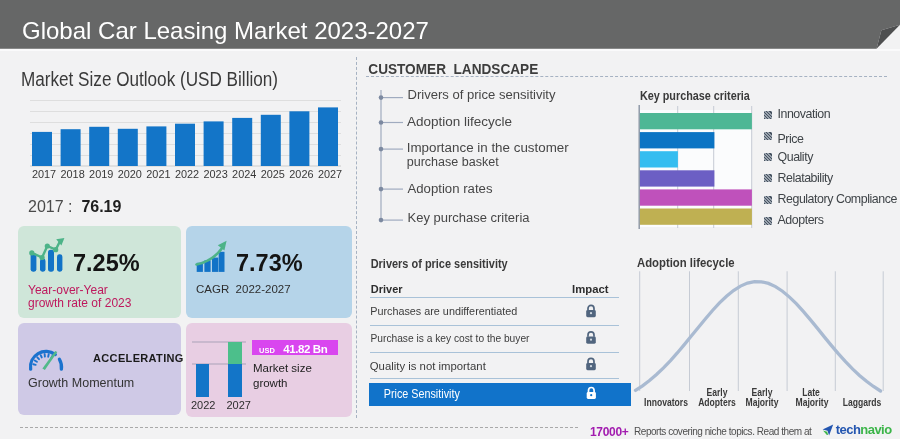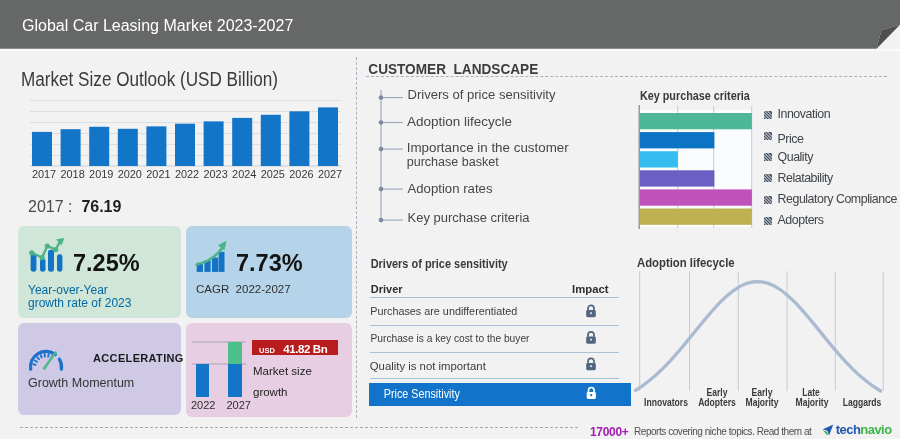--- a/index.html
+++ b/index.html
@@ -9,21 +9,21 @@
   svg{display:block;}
 </style>
 </head>
 <body>
 
 <svg class="abs" style="left:0;top:0" width="900" height="50" viewBox="0 0 900 50">
   <polygon points="0,0 900,0 900,24.7 881.4,30.2 876.5,48.8 0,48.8" fill="#666767"></polygon>
   <polygon points="881.4,30.2 900,24.7 876.5,48.8" fill="#4e4f50"></polygon>
 </svg>
 <div class="abs" style="left:0;top:48.8px;width:900px;height:2.4px;background:#fafafb;"></div>
-<div class="abs" style="left:22px;top:17px;font-size:16px;color:#fff;">Global Car Leasing Market 2023-2027</div>
+<div class="abs" style="left:22px;top:17px;font-size:24px;color:#fff;">Global Car Leasing Market 2023-2027</div>
 
 <svg class="abs" style="left:0;top:60px" width="320" height="32" viewBox="0 0 320 32">
   <text x="21" y="26" font-size="20" fill="#3a3a3a" textLength="257" lengthAdjust="spacingAndGlyphs">Market Size Outlook (USD Billion)</text>
 </svg>
 
 <svg class="abs" style="left:18px;top:96px" width="332" height="88" viewBox="0 0 332 88">
   <g stroke="#dedede" stroke-width="1">
     <line x1="12" y1="4.5" x2="323" y2="4.5"></line>
     <line x1="12" y1="15.5" x2="323" y2="15.5"></line>
     <line x1="12" y1="26.5" x2="323" y2="26.5"></line>
@@ -76,21 +76,21 @@
   <polyline points="3.8,14.9 14.1,19.5 19.3,8 27.7,11.7 32.2,2.9" fill="none" stroke="#4db388" stroke-width="2.4" stroke-linecap="round" stroke-linejoin="round"></polyline>
   <polygon points="28.2,1.2 36.4,0 33.4,7.6" fill="#4db388"></polygon>
   <g fill="#4db388">
     <circle cx="3.8" cy="14.9" r="2.6"></circle>
     <circle cx="14.1" cy="19.5" r="2.6"></circle>
     <circle cx="19.3" cy="8" r="2.6"></circle>
     <circle cx="27.7" cy="11.7" r="2.6"></circle>
   </g>
 </svg>
 <div class="abs" style="left:73px;top:250px;font-size:23.5px;font-weight:bold;color:#141414;">7.25%</div>
-<div class="abs" style="left:28px;top:283.6px;font-size:12px;line-height:13.7px;color:#0369a1;">Year-over-Year<br>growth rate of 2023</div>
+<div class="abs" style="left:28px;top:283.6px;font-size:12px;line-height:13.7px;color:#be185d;">Year-over-Year<br>growth rate of 2023</div>
 
 <svg class="abs" style="left:195px;top:240px" width="34" height="34" viewBox="0 0 34 34">
   <g fill="#1273c7">
     <rect x="1.7" y="22.8" width="6.2" height="9.1"></rect>
     <rect x="9.4" y="20.4" width="6.2" height="11.5"></rect>
     <rect x="17" y="17.6" width="6.3" height="14.3"></rect>
     <rect x="23.7" y="11.8" width="5.8" height="20.1"></rect>
   </g>
   <path d="M1.5,24.5 C11,22.5 21,17 27.5,7.5" fill="none" stroke="#4db388" stroke-width="2.6" stroke-linecap="round"></path>
   <polygon points="22.8,5.2 31.6,0.8 29.4,10.4" fill="#4db388"></polygon>
@@ -119,25 +119,25 @@
 
 <svg class="abs" style="left:190px;top:338px" width="60" height="62" viewBox="0 0 60 62">
   <line x1="2" y1="4" x2="56" y2="4" stroke="#a9a2b8" stroke-width="1"></line>
   <line x1="2" y1="26" x2="56" y2="26" stroke="#a9a2b8" stroke-width="1"></line>
   <rect x="6" y="26" width="13" height="33" fill="#1375c8"></rect>
   <rect x="38" y="4" width="14" height="22" fill="#4cbf8b"></rect>
   <rect x="38" y="26" width="14" height="33" fill="#1375c8"></rect>
 </svg>
 <div class="abs" style="left:191px;top:398.5px;font-size:11px;color:#2e2e2e;">2022</div>
 <div class="abs" style="left:226.5px;top:398.5px;font-size:11px;color:#2e2e2e;">2027</div>
-<div class="abs" style="left:252px;top:340px;width:86px;height:15px;background:#b91c1c;color:#fff;line-height:15px;">
+<div class="abs" style="left:252px;top:340px;width:86px;height:15px;background:#d946ef;color:#fff;line-height:15px;">
   <span style="font-size:7.5px;font-weight:bold;margin-left:7px;">USD</span>
   <span style="font-size:11.5px;font-weight:bold;letter-spacing:-0.4px;margin-left:4px;">41.82 Bn</span>
 </div>
-<div class="abs" style="left:253px;top:361px;font-size:11.5px;line-height:21px;color:#222;">Market size<br>growth</div>
+<div class="abs" style="left:253px;top:361px;font-size:11.5px;line-height:15px;color:#222;">Market size<br>growth</div>
 
 <div class="abs" style="left:356px;top:57px;width:0;height:361px;border-left:1px dashed #a6b2c2;"></div>
 <div class="abs" style="left:366px;top:76px;width:521px;height:0;border-top:1px dashed #a6b2c2;"></div>
 <div class="abs" style="left:20px;top:427px;width:558px;height:0;border-top:1px dashed #a9a9a9;"></div>
 
 <svg class="abs" style="left:376px;top:86px" width="32" height="140" viewBox="0 0 32 140">
   <g stroke="#a0abbf" stroke-width="1.2">
     <line x1="5" y1="4" x2="5" y2="135.4"></line>
     <line x1="5" y1="11.6" x2="27" y2="11.6"></line>
     <line x1="5" y1="36.5" x2="27" y2="36.5"></line>

